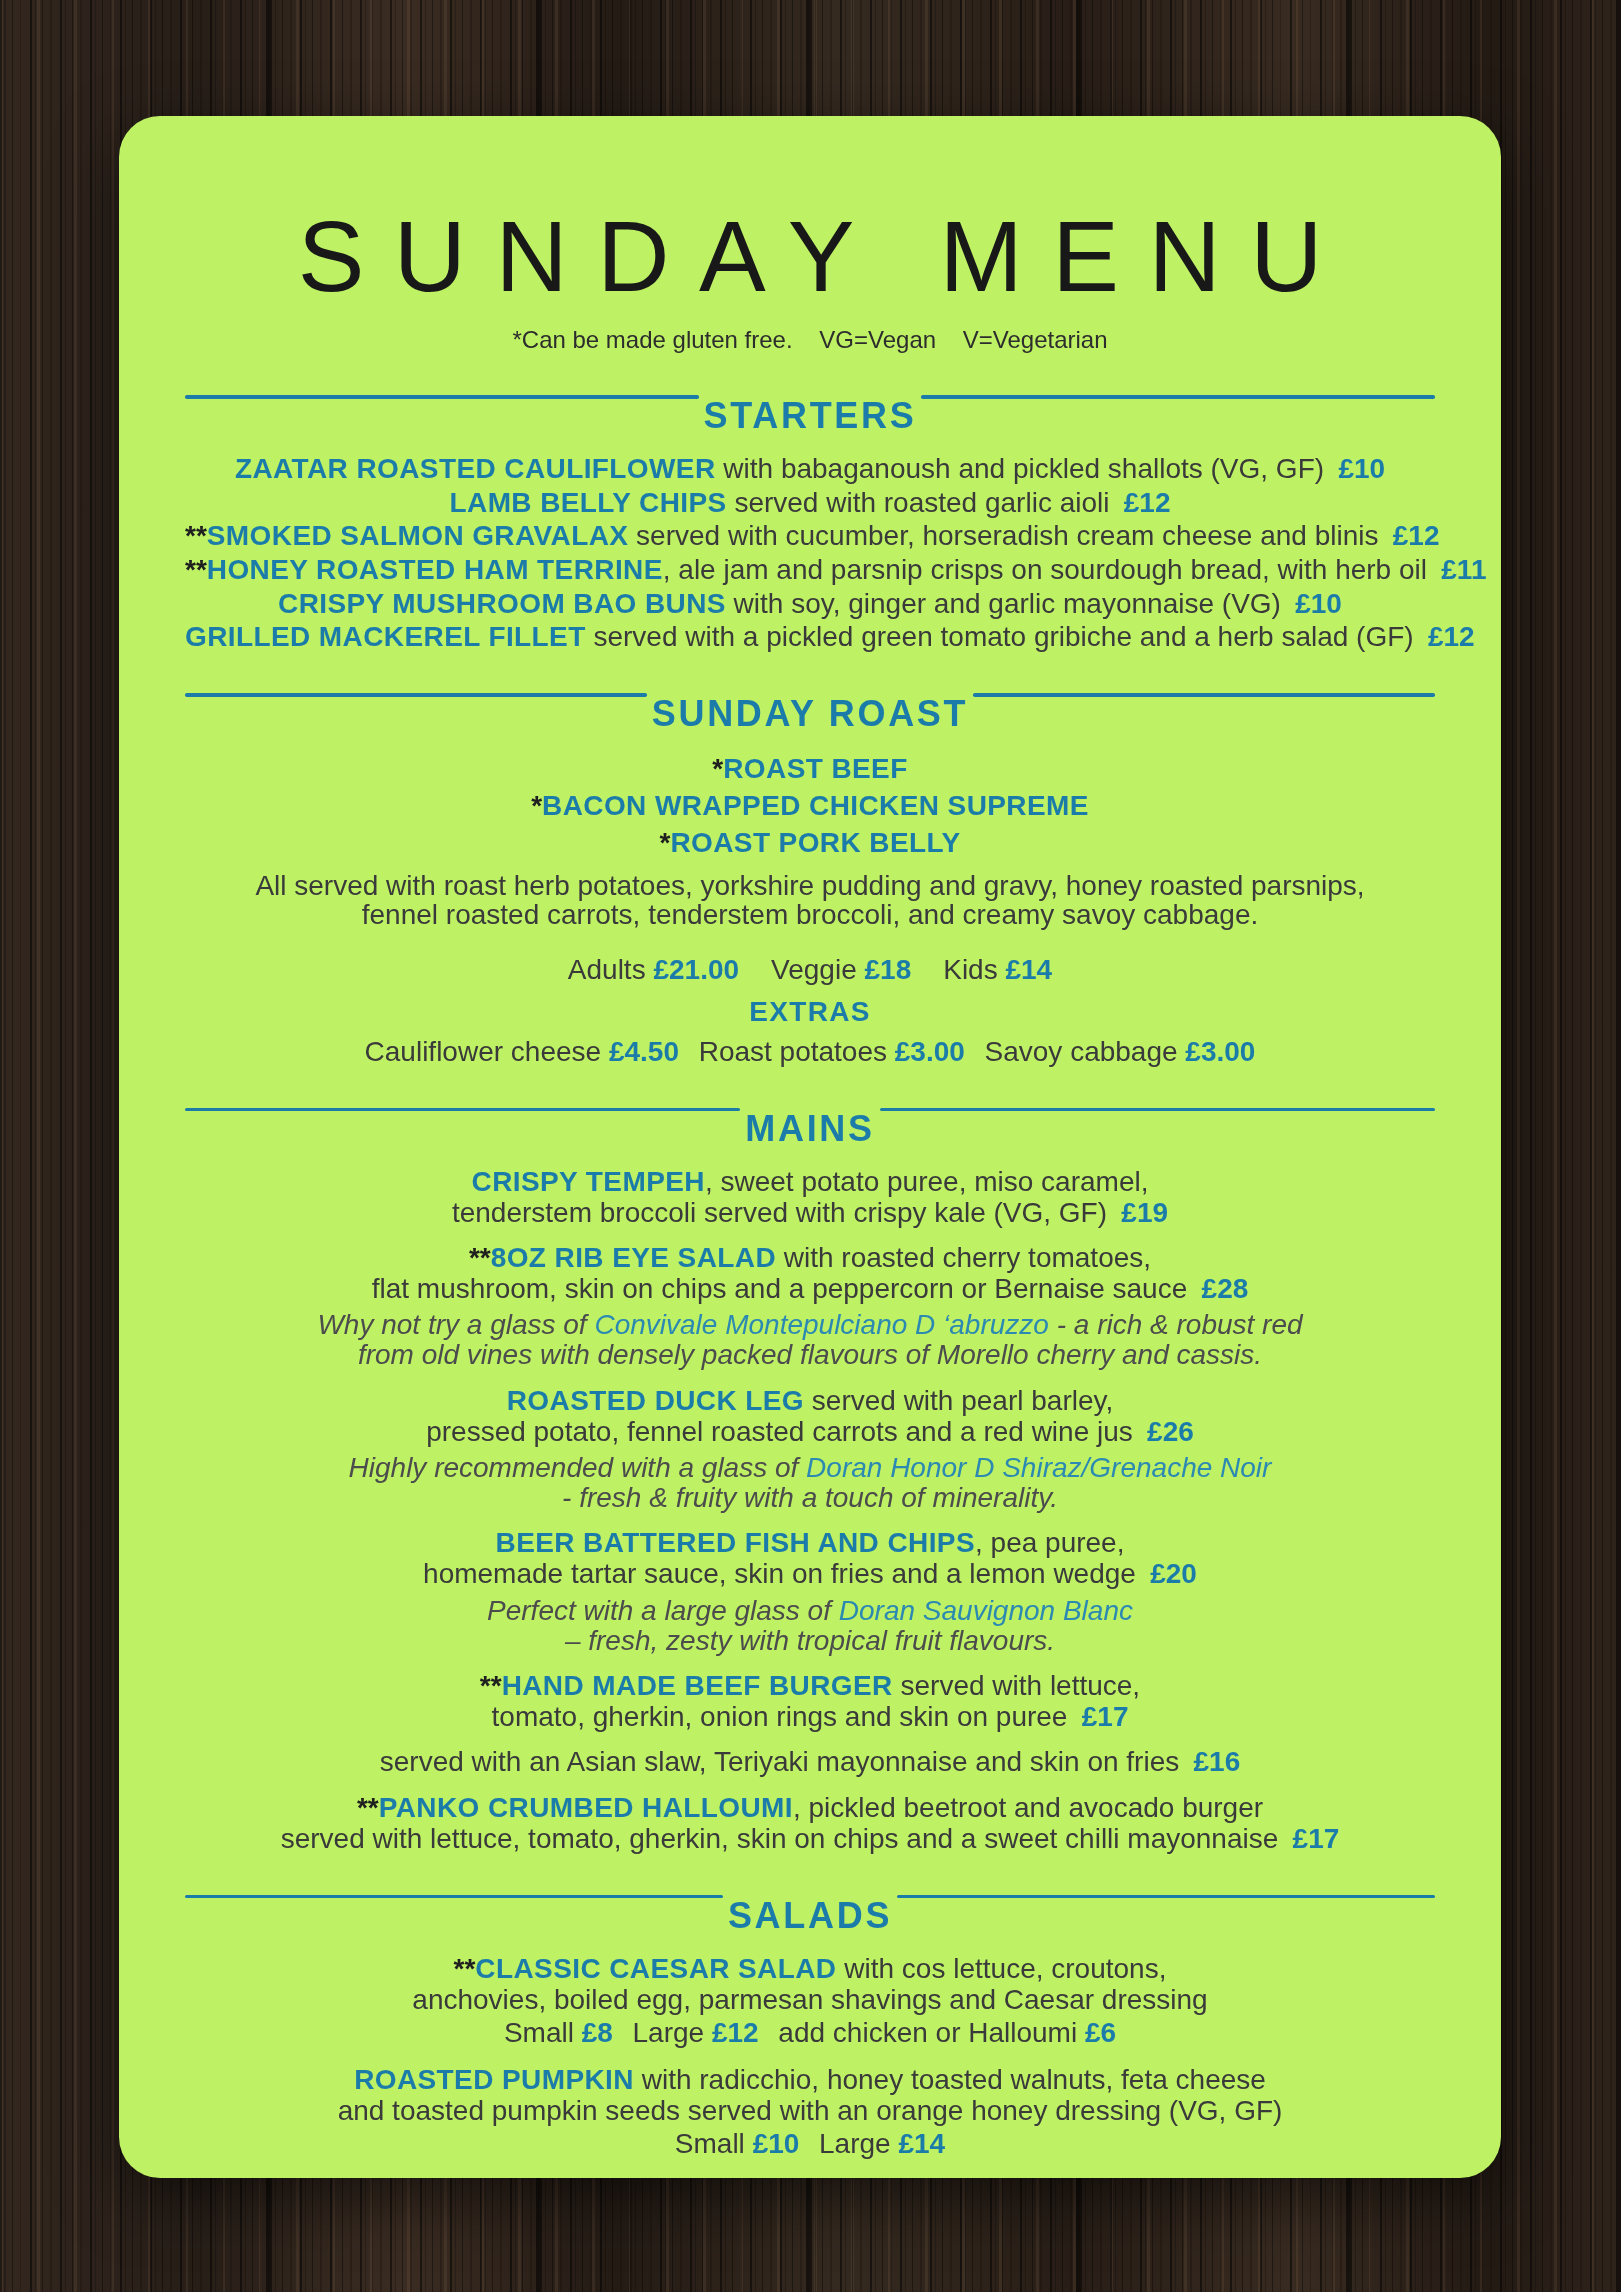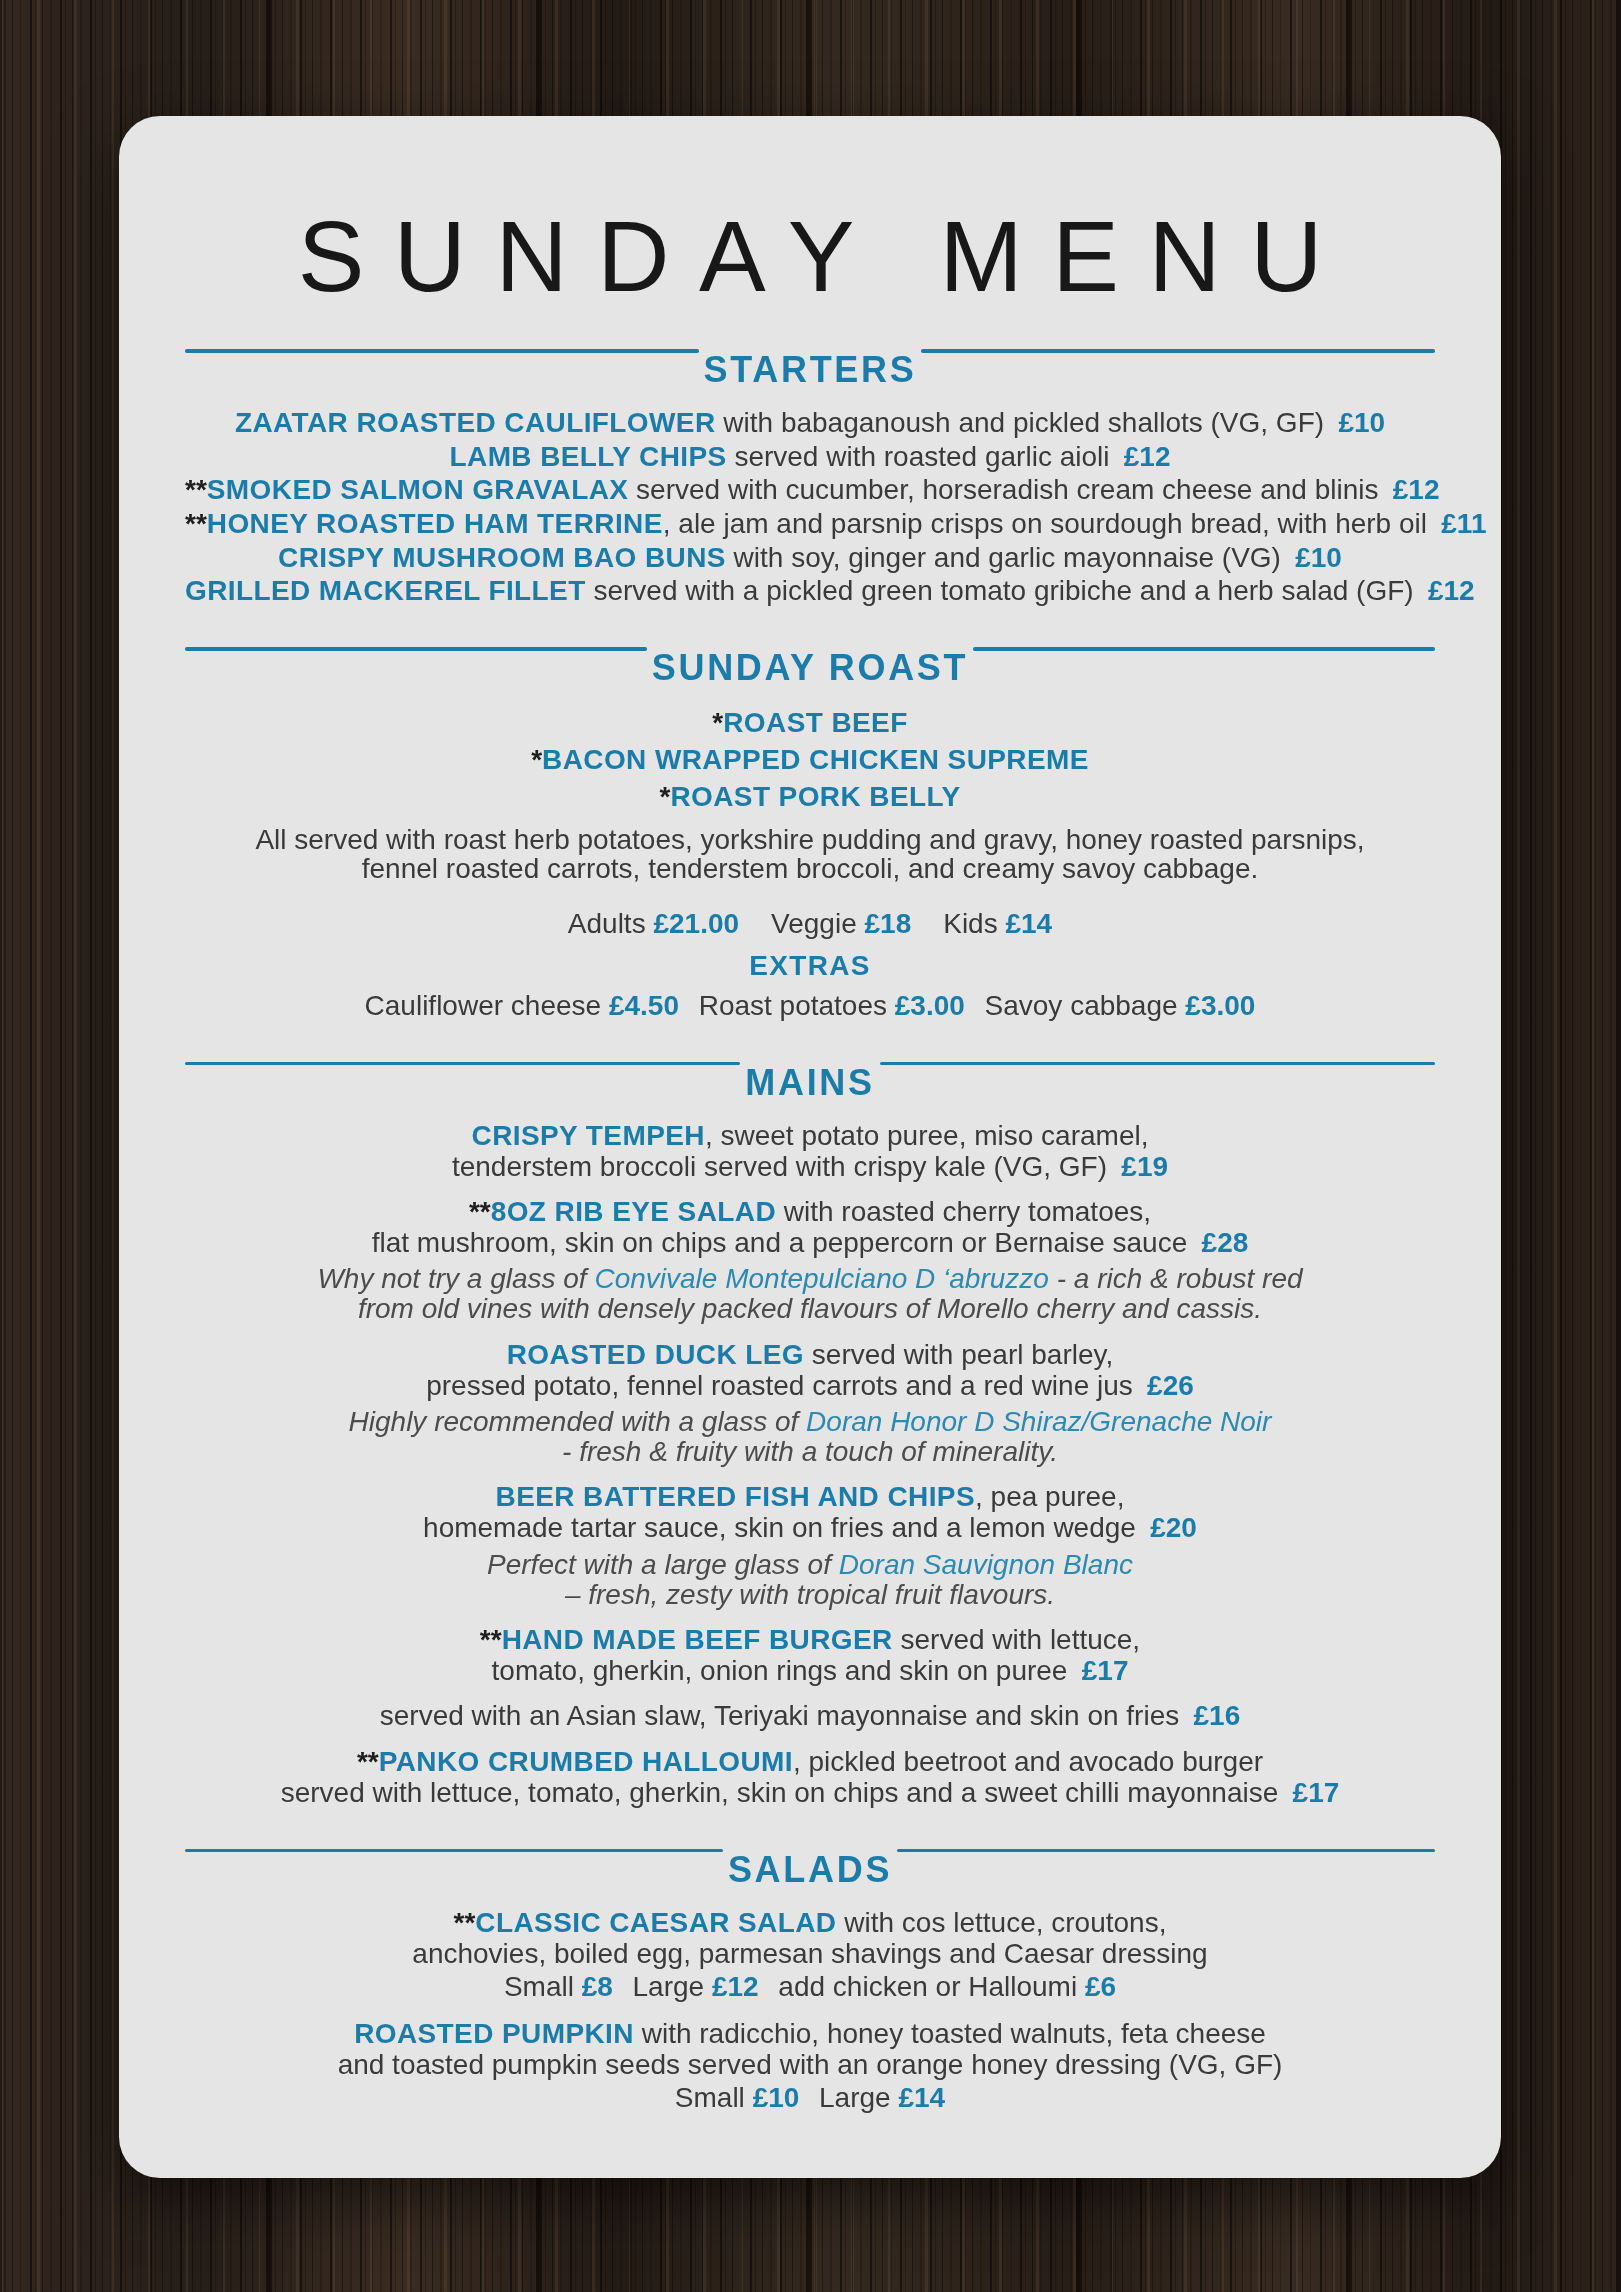--- a/index.html
+++ b/index.html
@@ -10,21 +10,21 @@
     background-image:
       repeating-linear-gradient(90deg, rgba(0,0,0,.50) 0 1.8px, transparent 1.8px 4.5px, rgba(0,0,0,.25) 4.5px 6.3px, transparent 6.3px 11.6px, rgba(0,0,0,.40) 11.6px 13.4px, transparent 13.4px 19.7px, rgba(20,12,8,.30) 19.7px 21.5px, transparent 21.5px 30px),
       repeating-linear-gradient(90deg, rgba(172,132,96,.13) 0 2.7px, transparent 2.7px 37px),
       repeating-linear-gradient(90deg, transparent 0 266px, rgba(0,0,0,.55) 266px 270px),
       linear-gradient(90deg,#33271f 0%,#271e18 12%,#3a2c22 25%,#241b15 38%,#352a20 52%,#281e17 66%,#382b21 80%,#231a14 92%,#2f241c 100%);
   }
   :root{--blue:#1c7ca9;--navy:#1e3a53;--ink:#3a3a3a;--note:#4c4c4c;}
 
   .card{
     position:absolute;left:119px;top:116px;width:1382px;height:2062px;
-    background:#e5e5e5;border-radius:41px;box-shadow:0 19.7px 63px rgba(0,0,0,.55);
+    background:#bef264;border-radius:41px;box-shadow:0 19.7px 63px rgba(0,0,0,.55);
     box-sizing:border-box;padding:88px 66px 0;text-align:center;overflow:hidden;
   }
   .menu-title{
     font-size:100px;line-height:1.04;color:#181818;font-weight:400;
     letter-spacing:.295em;white-space:nowrap;
   }
   .lsfix{display:inline-block;margin-right:-.295em;}
   .menu-subtitle{margin-top:18px;font-size:24px;color:#2d2d2d;white-space:pre;}
 
   .menu-section{margin-top:41px;}
@@ -53,20 +53,21 @@
   [data-name="section-mains"] .item.dish{margin-top:14.3px;}
   [data-name="section-mains"] .item.note{margin-top:6.3px;line-height:30px;}
   [data-name="section-salads"] .item.dish{margin-top:14.3px;}
   [data-name="section-salads"] .item.prices{margin-top:2.7px;}
 </style>
 </head>
 <body>
 
 <div class="card" data-name="menu-card">
   <div class="menu-title" data-name="page-title"><span class="lsfix">SUNDAY MENU</span></div>
+  <div class="menu-subtitle" data-name="menu-legend">*Can be made gluten free.    VG=Vegan    V=Vegetarian</div>
 
   <div data-name="menu-sections">
       <section class="menu-section" data-name="section-starters">
         <div class="sec-head" data-name="section-header">
           <div class="rule" data-name="header-rule-left"></div>
           <div class="sec-title" data-name="section-title">STARTERS</div>
           <div class="rule" data-name="header-rule-right"></div>
         </div>
         <div class="item dish" data-name="menu-item">
           <div class="line" data-name="menu-line"><span class="seg-n">ZAATAR ROASTED CAULIFLOWER</span><span class="seg-d"> with babaganoush and pickled shallots (VG, GF)</span><span class="seg-p">£10</span></div>

